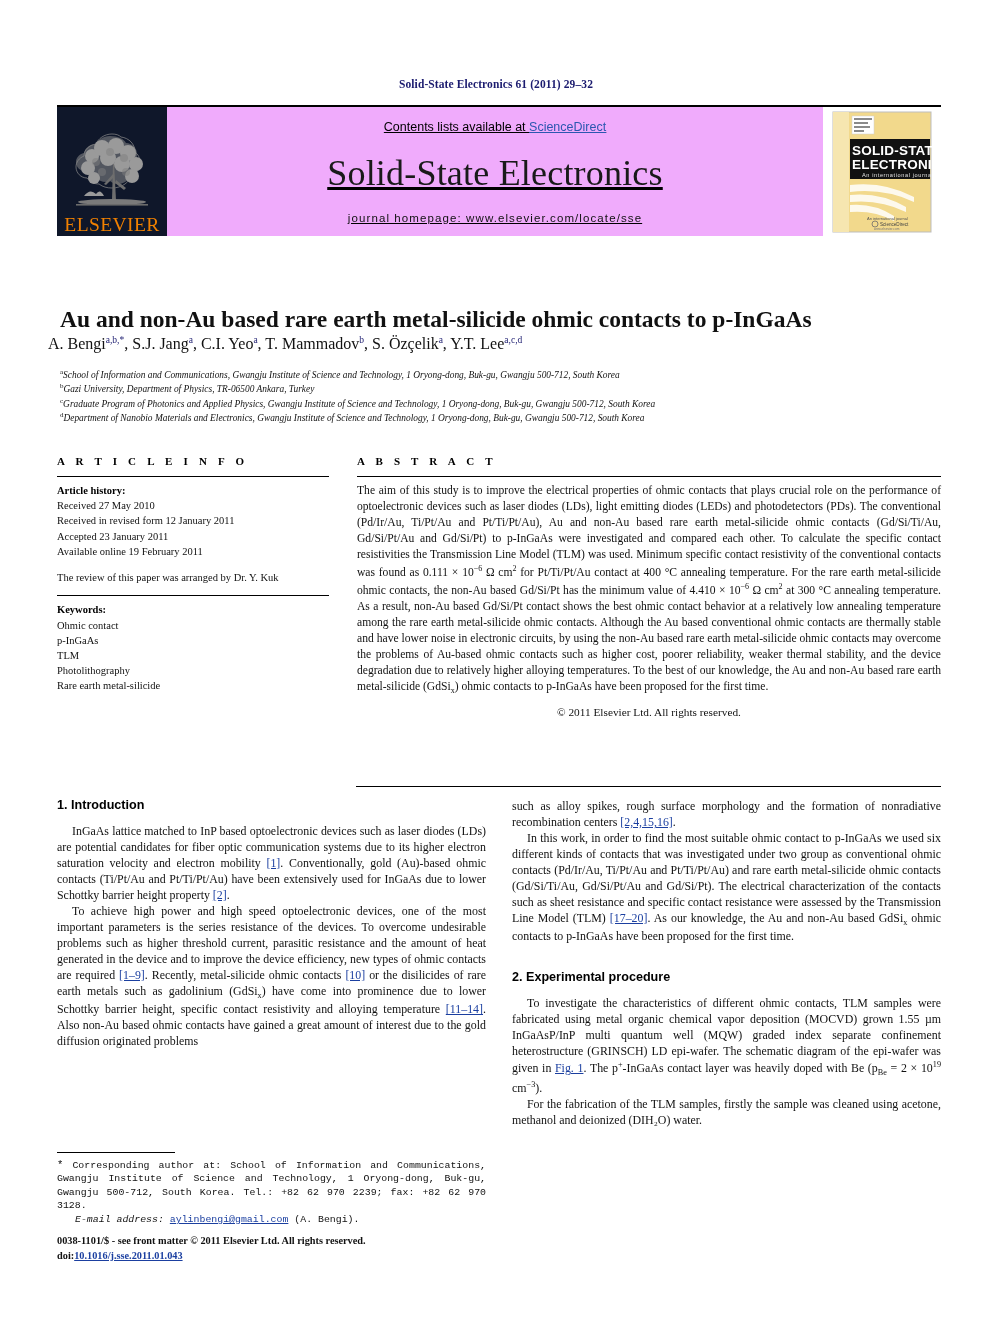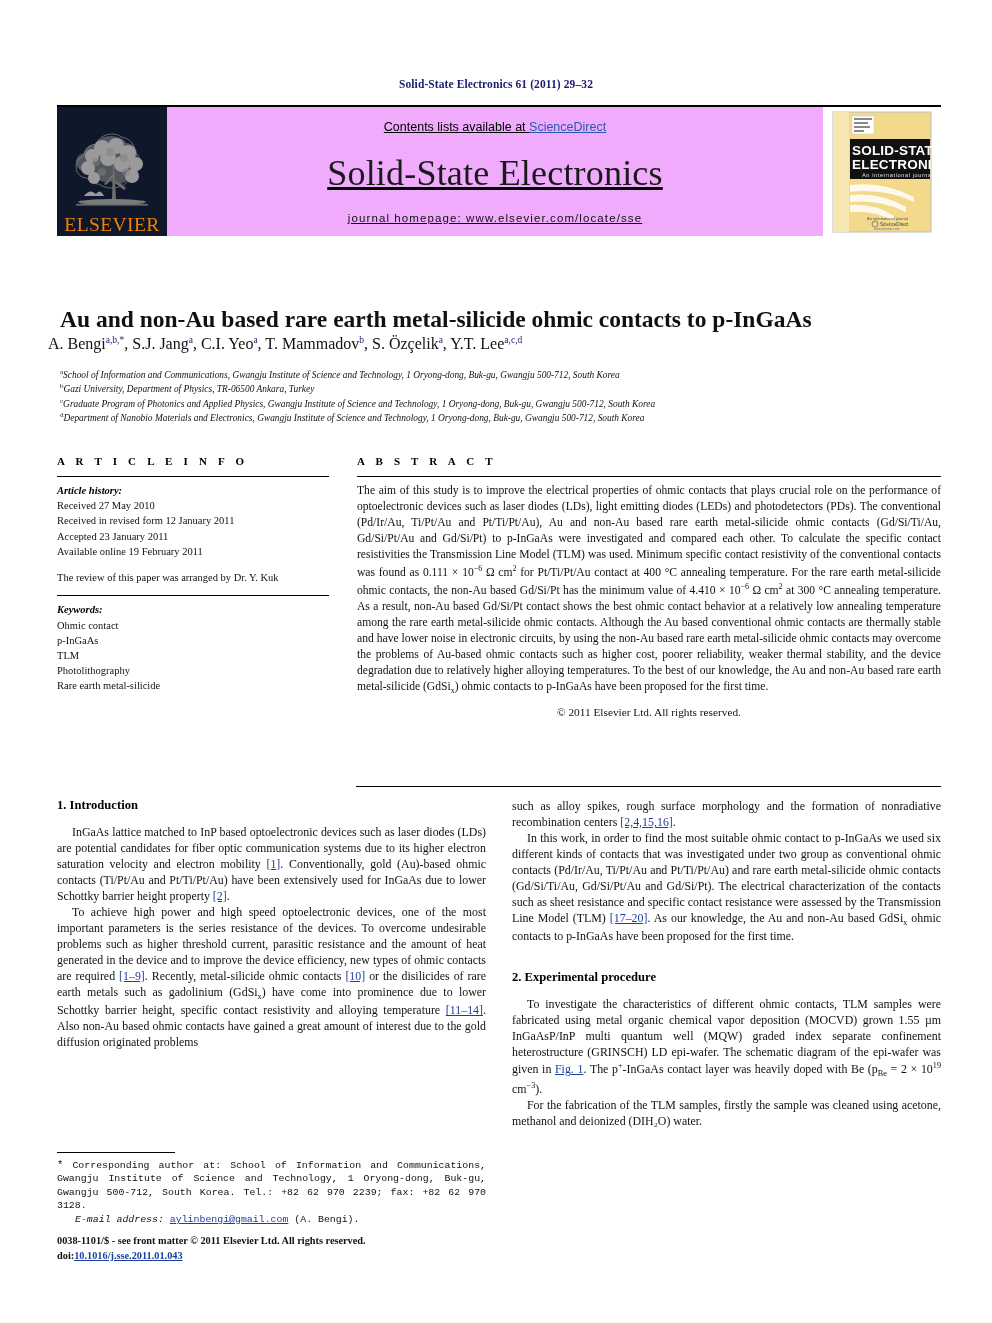--- a/index.html
+++ b/index.html
@@ -183,21 +183,20 @@
   .rule {
     border-top: 1.6px solid #000;
     margin: 0 0 6px 0;
   }
   .rule-thin {
     border-top: 1.4px solid #000;
     margin: 10px 0 6px 0;
   }
   .info-label {
     font-family: "Liberation Serif", serif;
-    font-style: italic;
     font-weight: bold;
     font-size: 10.5px;
     line-height: 1.45;
   }
   .info-line {
     font-family: "Liberation Serif", serif;
     font-size: 10.5px;
     line-height: 1.45;
     color: #111;
   }
@@ -234,21 +233,21 @@
     left: 57px;
     width: 884px;
     display: flex;
     gap: 26px;
   }
   .bcol {
     width: 429px;
     flex: 0 0 429px;
   }
   .h2 {
-    font-family: Liberation Serif, serif;
+    font-family: Liberation Sans, sans-serif;
     font-weight: bold;
     font-size: 12.6px;
     margin: 0 0 11px 0;
     color: #000;
   }
   .h2.spaced { margin-top: 26px; }
   p.body {
     font-family: "Liberation Serif", serif;
     font-size: 11.9px;
     line-height: 1.345;

